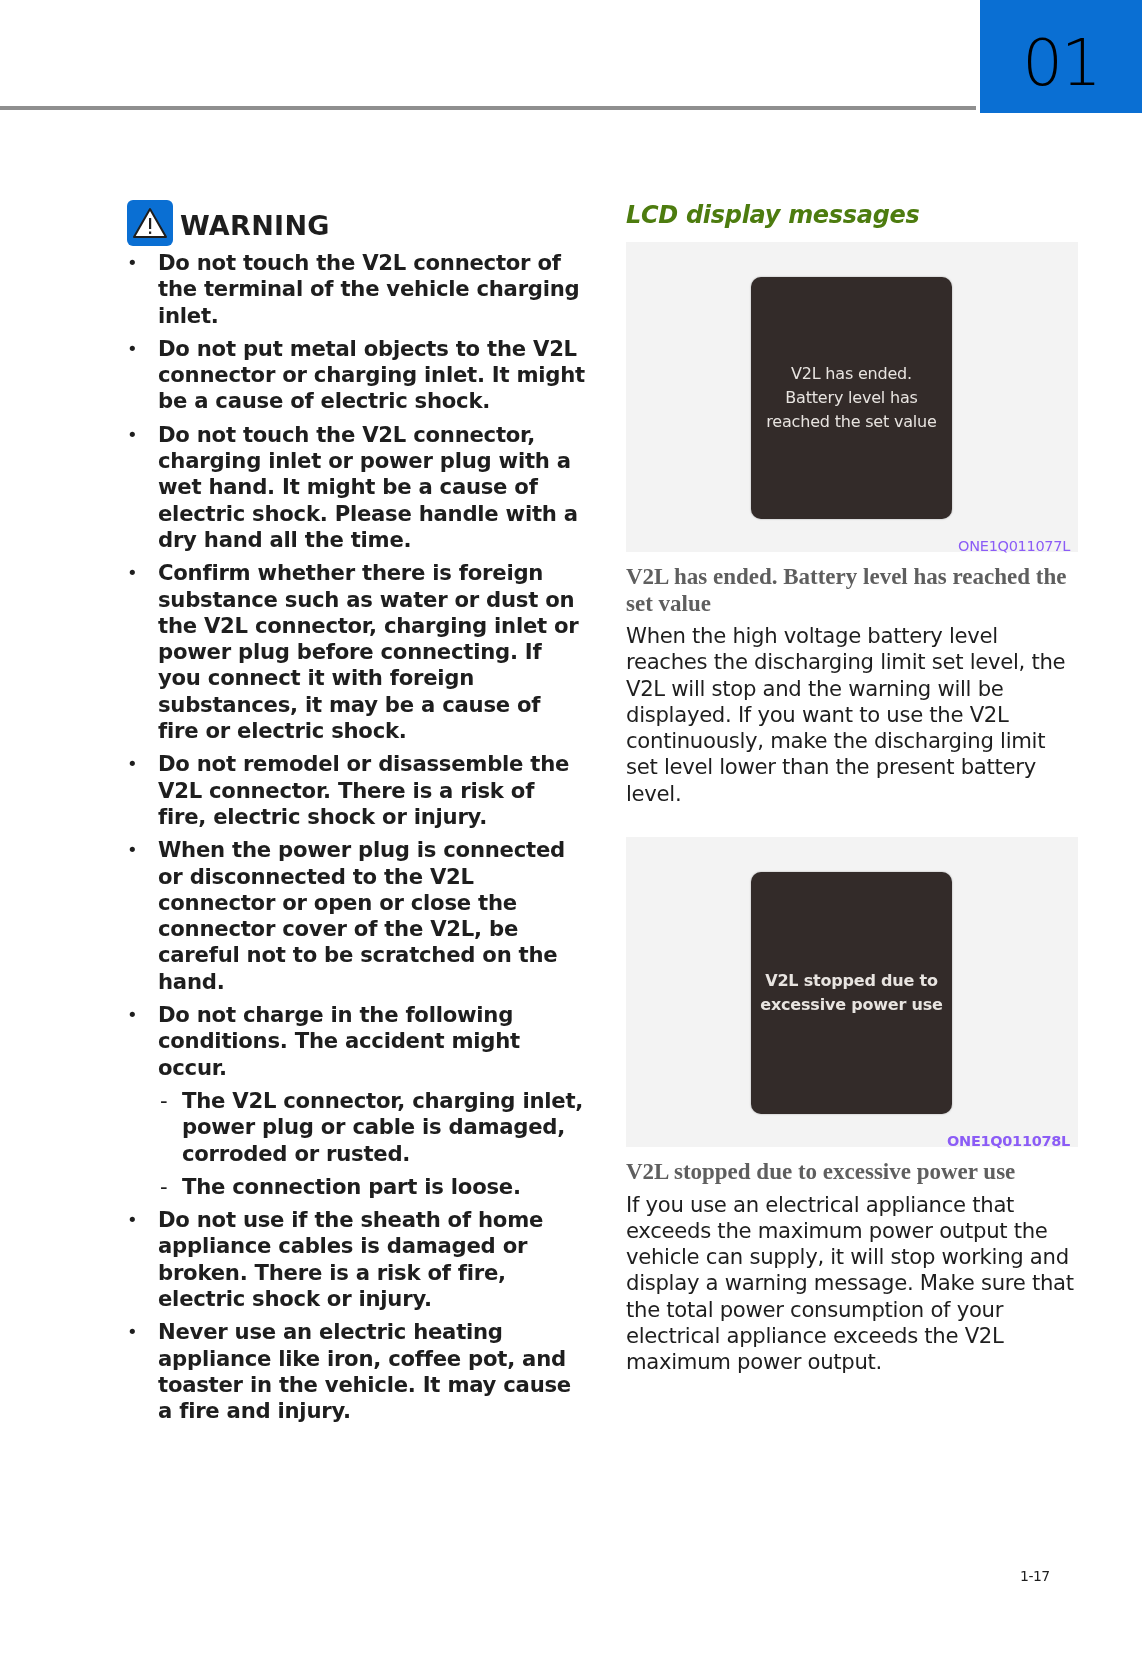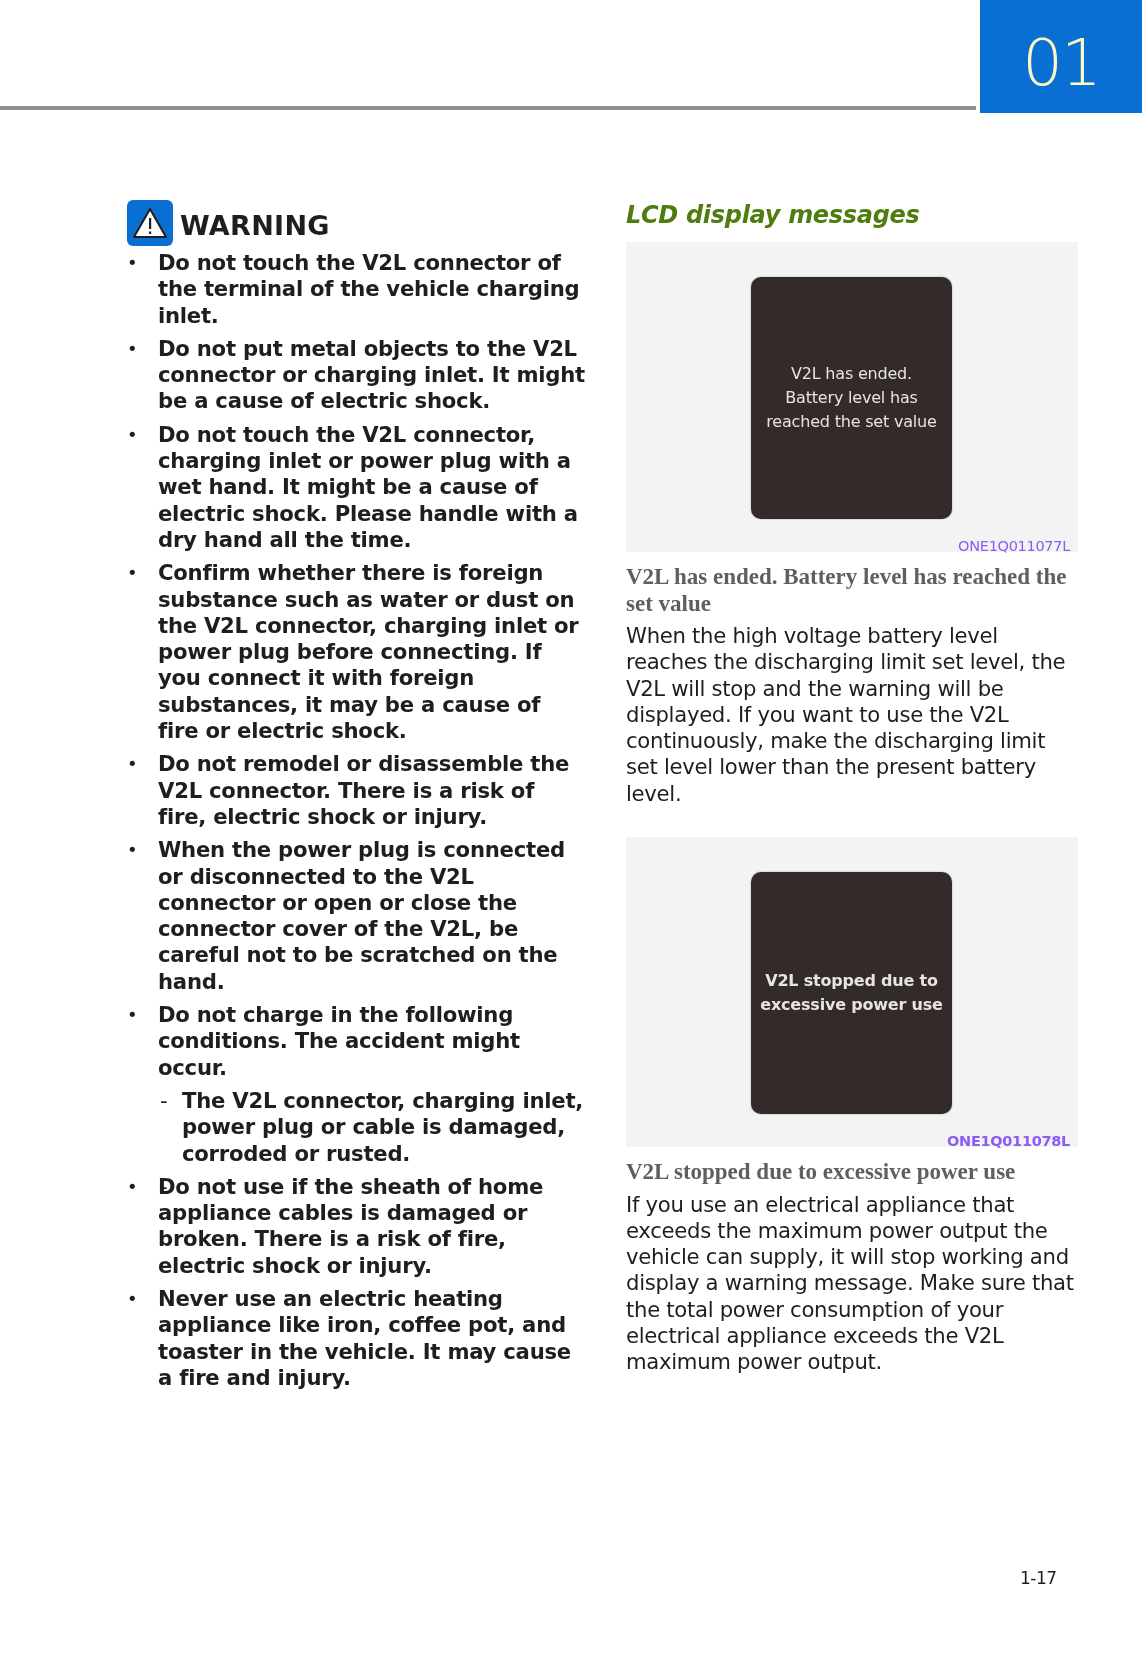--- a/index.html
+++ b/index.html
@@ -9,21 +9,21 @@
     overflow: hidden;
   }
   .header-rule {
     position: absolute; left: 0; top: 106px; width: 976px; height: 4px; background: #8f8f8f;
   }
   .chapter-tab {
     position: absolute; left: 980px; top: 0; width: 162px; height: 113px; background: #0a6fd3;
     display: flex; align-items: center; justify-content: center;
   }
   .chapter-num {
-    color: #fef9c3; font-family: "DejaVu Sans", sans-serif; font-weight: 300; font-size: 64px;
+    color: #000000; font-family: "DejaVu Sans", sans-serif; font-weight: 300; font-size: 64px;
     letter-spacing: -2px; margin-top: 12px;
   }
   
   .left-col { position: absolute; left: 127px; top: 198px; width: 460px; }
   .warning-head { display: flex; align-items: center; height: 50px; margin-bottom: 2px; }
   .warning-icon {
     width: 46px; height: 46px; background: #0a6fd3; border-radius: 6px;
     display: flex; align-items: center; justify-content: center; margin-right: 7px;
   }
   .warning-title {
@@ -66,21 +66,21 @@
   .msg-title {
     font-family: "Liberation Serif", "DejaVu Serif", serif; font-weight: bold; font-size: 23px;
     color: #5f5f5f; line-height: 26.5px; margin: 12px 0 6px 0;
   }
   .msg-body {
     font-family: "DejaVu Sans", sans-serif; font-size: 21.2px; line-height: 26.3px; color: #1e1e1e;
     margin: 0; letter-spacing: -0.3px;
   }
   .fig2 { margin-top: 30px; font-weight: bold; }
   .page-number {
-    position: absolute; left: 1020px; top: 1568px; font-size: 17px; color: #1e1e1e;
+    position: absolute; left: 1020px; top: 1568px; font-size: 14px; color: #1e1e1e;
     font-family: "DejaVu Sans", sans-serif; letter-spacing: -0.5px;
   }
 </style>
 </head>
 <body>
 
 <div class="header-rule"></div>
 <div class="chapter-tab">
   <span class="chapter-num">01</span>
 </div>
@@ -99,21 +99,21 @@
   <ul class="warn-list">
     <li><span class="bullet">•</span><span>Do not touch the V2L connector of the terminal of the vehicle charging inlet.</span></li>
     <li><span class="bullet">•</span><span>Do not put metal objects to the V2L connector or charging inlet. It might be a cause of electric shock.</span></li>
     <li><span class="bullet">•</span><span>Do not touch the V2L connector, charging inlet or power plug with a wet hand. It might be a cause of electric shock. Please handle with a dry hand all the time.</span></li>
     <li><span class="bullet">•</span><span>Confirm whether there is foreign substance such as water or dust on the V2L connector, charging inlet or power plug before connecting. If you connect it with foreign substances, it may be a cause of fire or electric shock.</span></li>
     <li><span class="bullet">•</span><span>Do not remodel or disassemble the V2L connector. There is a risk of fire, electric shock or injury.</span></li>
     <li><span class="bullet">•</span><span>When the power plug is connected or disconnected to the V2L connector or open or close the connector cover of the V2L, be careful not to be scratched on the hand.</span></li>
     <li><span class="bullet">•</span><span>Do not charge in the following conditions. The accident might occur.</span>
       <ul class="sub-list">
         <li><span class="dash">-</span><span>The V2L connector, charging inlet, power plug or cable is damaged, corroded or rusted.</span></li>
-        <li><span class="dash">-</span></li>
+        <li><span class="dash">-</span><span>The connection part is loose.</span></li>
       </ul>
     </li>
     <li><span class="bullet">•</span><span>Do not use if the sheath of home appliance cables is damaged or broken. There is a risk of fire, electric shock or injury.</span></li>
     <li><span class="bullet">•</span><span>Never use an electric heating appliance like iron, coffee pot, and toaster in the vehicle. It may cause a fire and injury.</span></li>
   </ul>
 </div>
 
 <div class="right-col">
   <h2 class="section-title">LCD display messages</h2>
 

